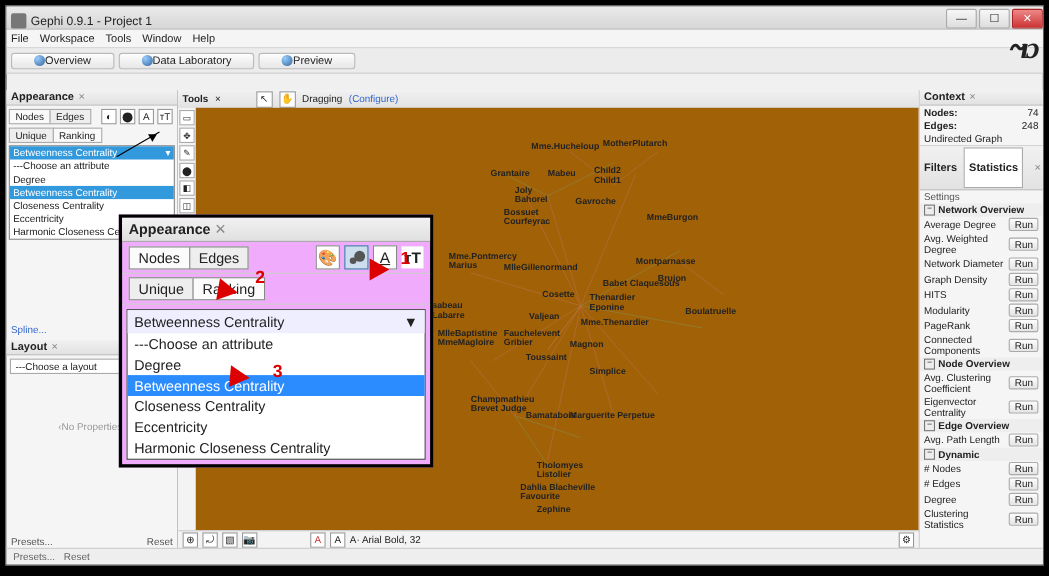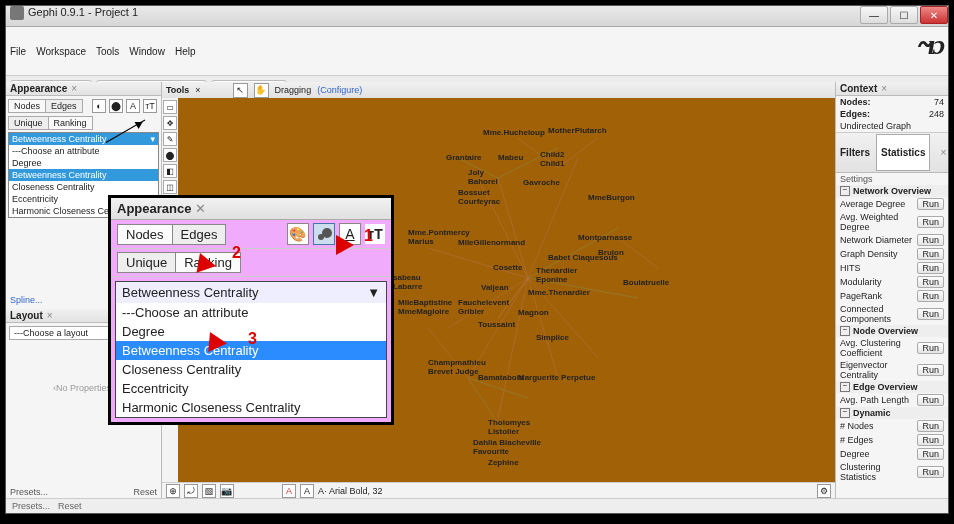--- a/index.html
+++ b/index.html
@@ -1,29 +1,29 @@
 <!DOCTYPE html>
 <html><head>
 <meta charset="utf-8">
 <style>
 html,body{margin:0;padding:0;font-family:"Segoe UI",Tahoma,Arial,sans-serif;font-size:11px;color:#222;background:#000}
 #frame{position:relative;width:954px;height:524px;background:#000}
 #app{position:absolute;left:5px;top:5px;right:5px;bottom:10px;background:#f0f0f0;border:1px solid #555}
 
-.titlebar{height:20px;background:linear-gradient(#eaeaea,#d6d6d6);display:flex;align-items:flex-start;border-bottom:1px solid #aaa}
+.titlebar{height:20px;background:linear-gradient(#eaeaea,#d6d6d6);display:flex;align-items:flex-end;border-bottom:1px solid #aaa}
 .titlebar .icon{width:14px;height:14px;margin:0 4px;background:#777;border-radius:2px}
 .titlebar .title{flex:1;font-size:11px}
 .titlebar .winbtns{display:flex}
 .titlebar .winbtn{width:26px;height:16px;margin-left:2px;background:linear-gradient(#f7f7f7,#ddd);border:1px solid #aaa;border-radius:2px;display:flex;align-items:center;justify-content:center;font-size:10px}
 .titlebar .close{background:linear-gradient(#e88,#c33);color:#fff;border-color:#a22}
 
-.menu{height:16px;background:#f5f5f5;display:flex;align-items:center;padding:16px 4px;gap:10px;font-size:10px;border-bottom:1px solid #ccc}
+.menu{height:16px;background:#f5f5f5;display:flex;align-items:center;padding:0 4px;gap:10px;font-size:10px;border-bottom:1px solid #ccc}
 
 .moderow{height:22px;background:#ececec;display:flex;align-items:center;border-bottom:1px solid #ccc;padding:0 4px;gap:4px}
-.modebtn{display:flex;align-items:center;gap:12px;border:1px solid #bbb;border-radius:3px;padding:1px 8px;background:linear-gradient(#fdfdfd,#e7e7e7);font-size:10px}
+.modebtn{display:flex;align-items:center;gap:0;border:1px solid #bbb;border-radius:3px;padding:1px 20px;background:linear-gradient(#fdfdfd,#e7e7e7);font-size:10px}
 .globe{width:10px;height:10px;border-radius:50%;background:radial-gradient(circle at 30% 30%,#9cf,#369)}
 .logo{position:absolute;right:6px;top:18px;font-family:serif;font-size:28px;font-style:italic;font-weight:bold;letter-spacing:-3px}
 
 .wstabs{height:16px;background:#e9e9e9;display:flex;align-items:flex-end;padding:0 4px;gap:0;border-bottom:1px solid #bbb;font-size:9px}
 .wstab{padding:1px 6px;border:1px solid #bbb;border-bottom:none;background:#f3f3f3;border-radius:3px 3px 0 0;margin-right:2px}
 .wstab .x{margin-left:4px;color:#888}
 
 .cols{position:absolute;top:76px;left:0;right:0;bottom:14px;display:flex}
 .leftcol{width:155px;display:flex;flex-direction:column;border-right:1px solid #bbb;background:#f5f5f5}
 .midcol{flex:1;position:relative;background:#fff;border-right:1px solid #bbb}

